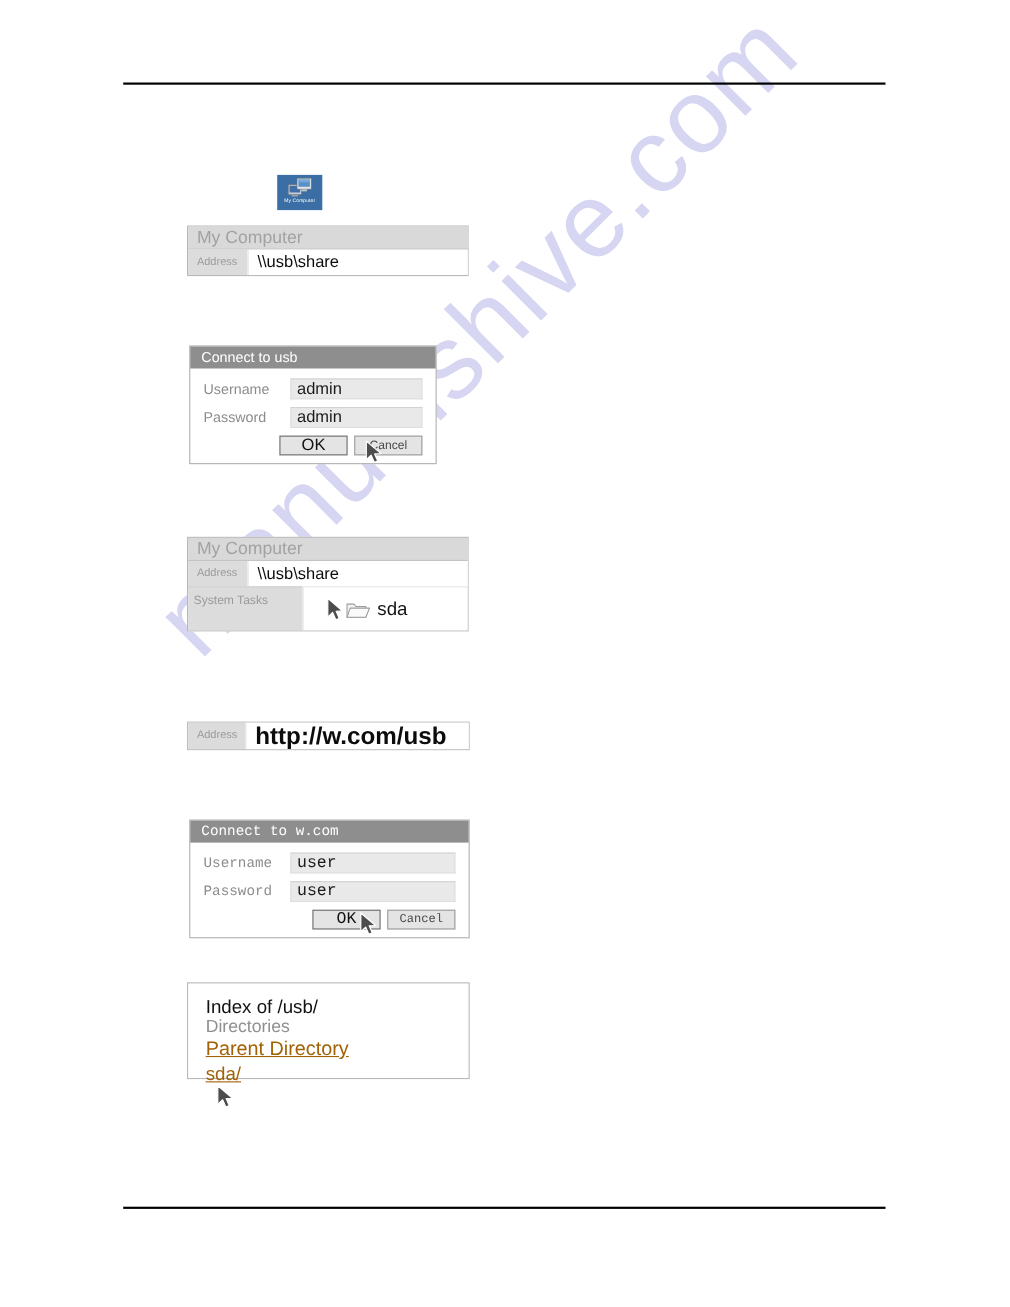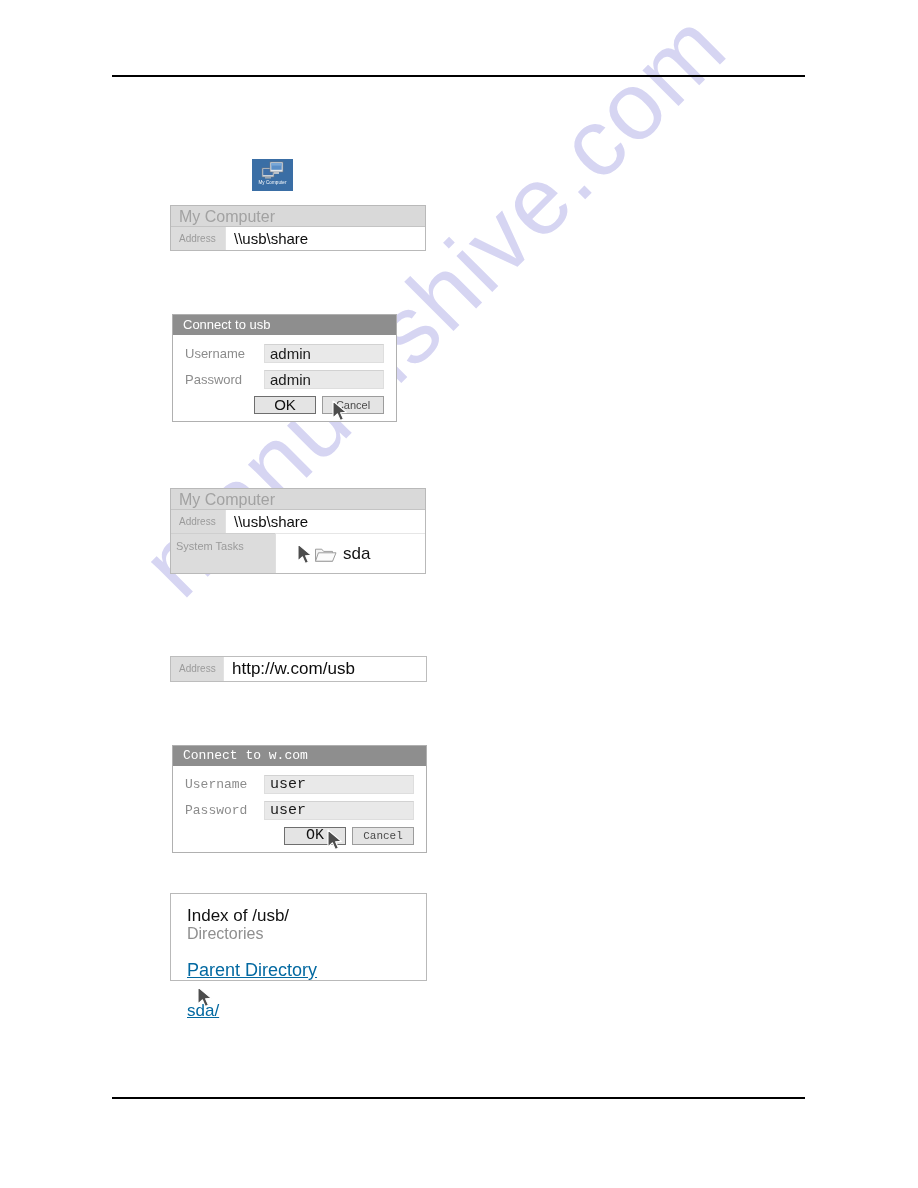--- a/index.html
+++ b/index.html
@@ -186,22 +186,23 @@
     display: flex;
     align-items: stretch;
     height: 26px;
   }
   .addrbar .addr-label {
     width: 52px;
     line-height: 24px;
     font-size: 10px;
   }
   .addrbar .addr-value {
-    font-size: 17px;
+    font-size: 22px;
     line-height: 24px;
+    font-weight: bold;
   }
 
   
   .dialog {
     border: 1px solid #b0b0b0;
     box-sizing: border-box;
     background: #ffffff;
   }
   .dialog-title {
     height: 20px;
@@ -287,26 +288,25 @@
   }
   .listing-subheading {
     font-size: 16px;
     color: #8f8f8f;
     line-height: 13px;
     margin-bottom: 2px;
     white-space: nowrap;
   }
   .listing-link {
     font-size: 18px;
-    color: #0369a1;
+    color: #a16207;
     line-height: 23px;
     text-decoration: underline;
     display: inline-block;
     white-space: nowrap;
-    margin-top: 17px;
   }
   .listing-link-small {
     font-size: 17px;
     line-height: 24px;
   }
   .listing-row { position: relative; }
 
   
   .cursor {
     position: absolute;

